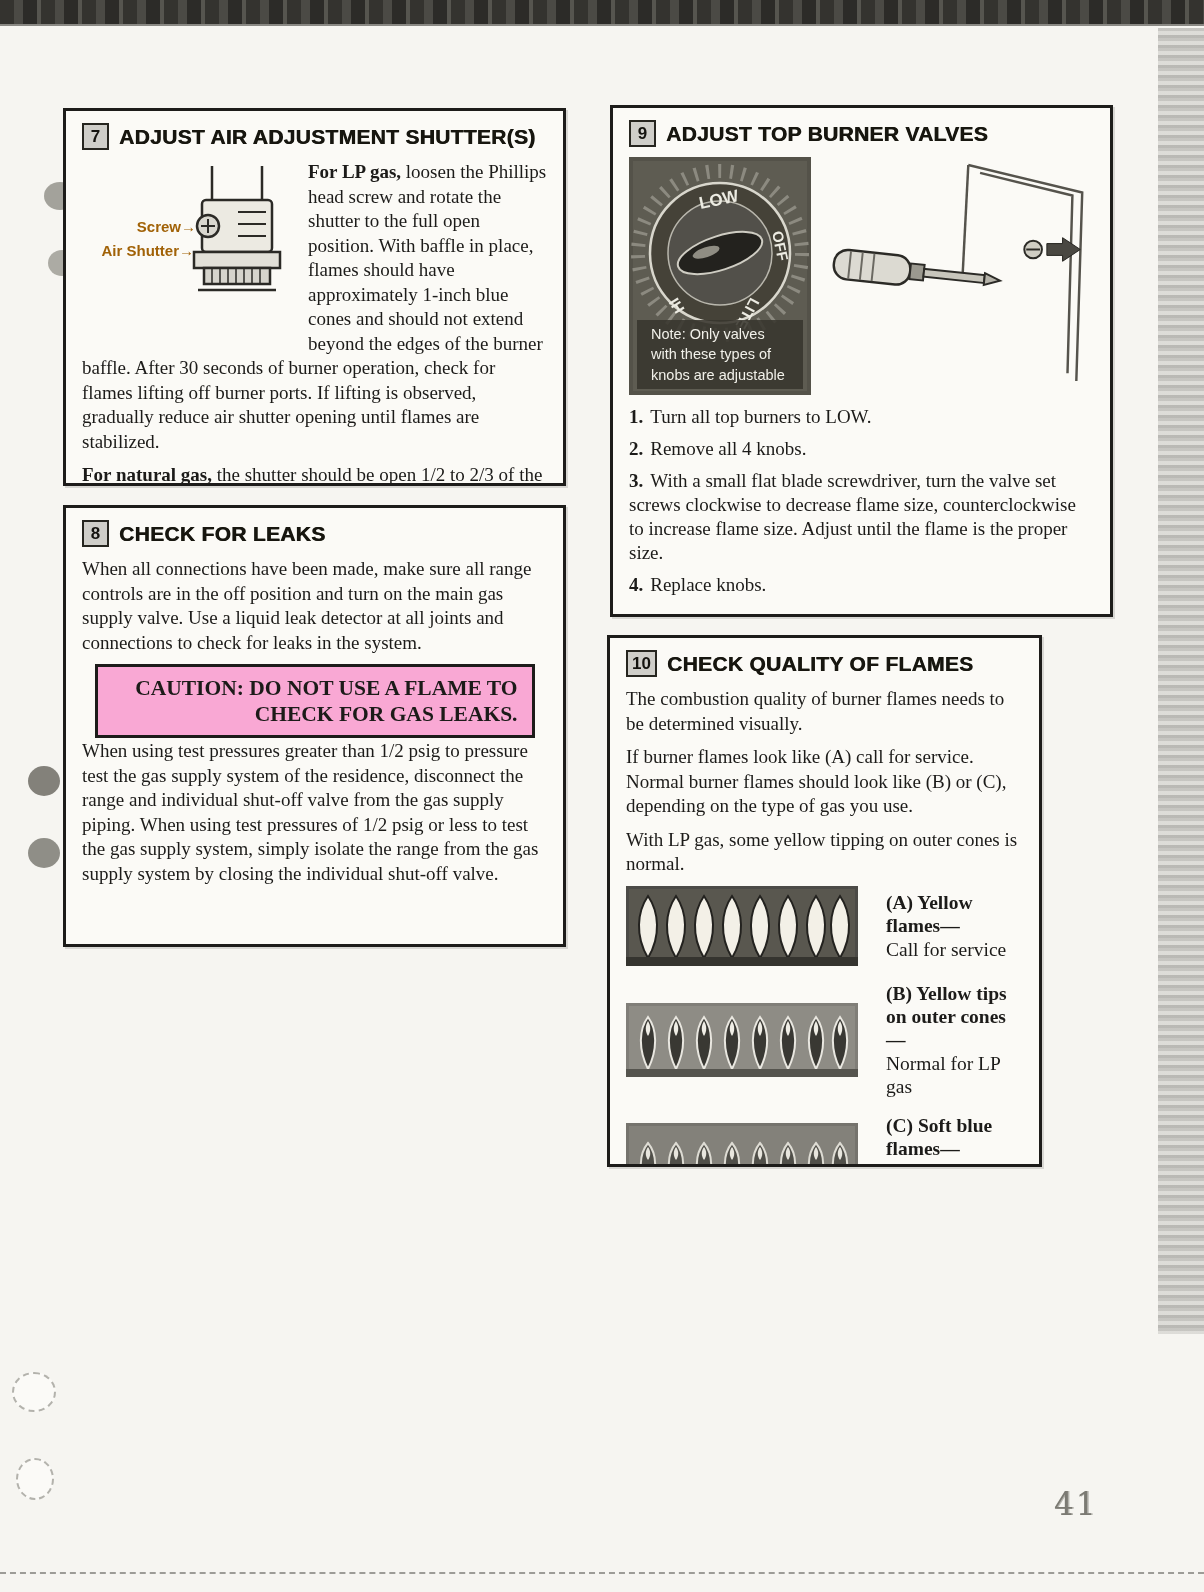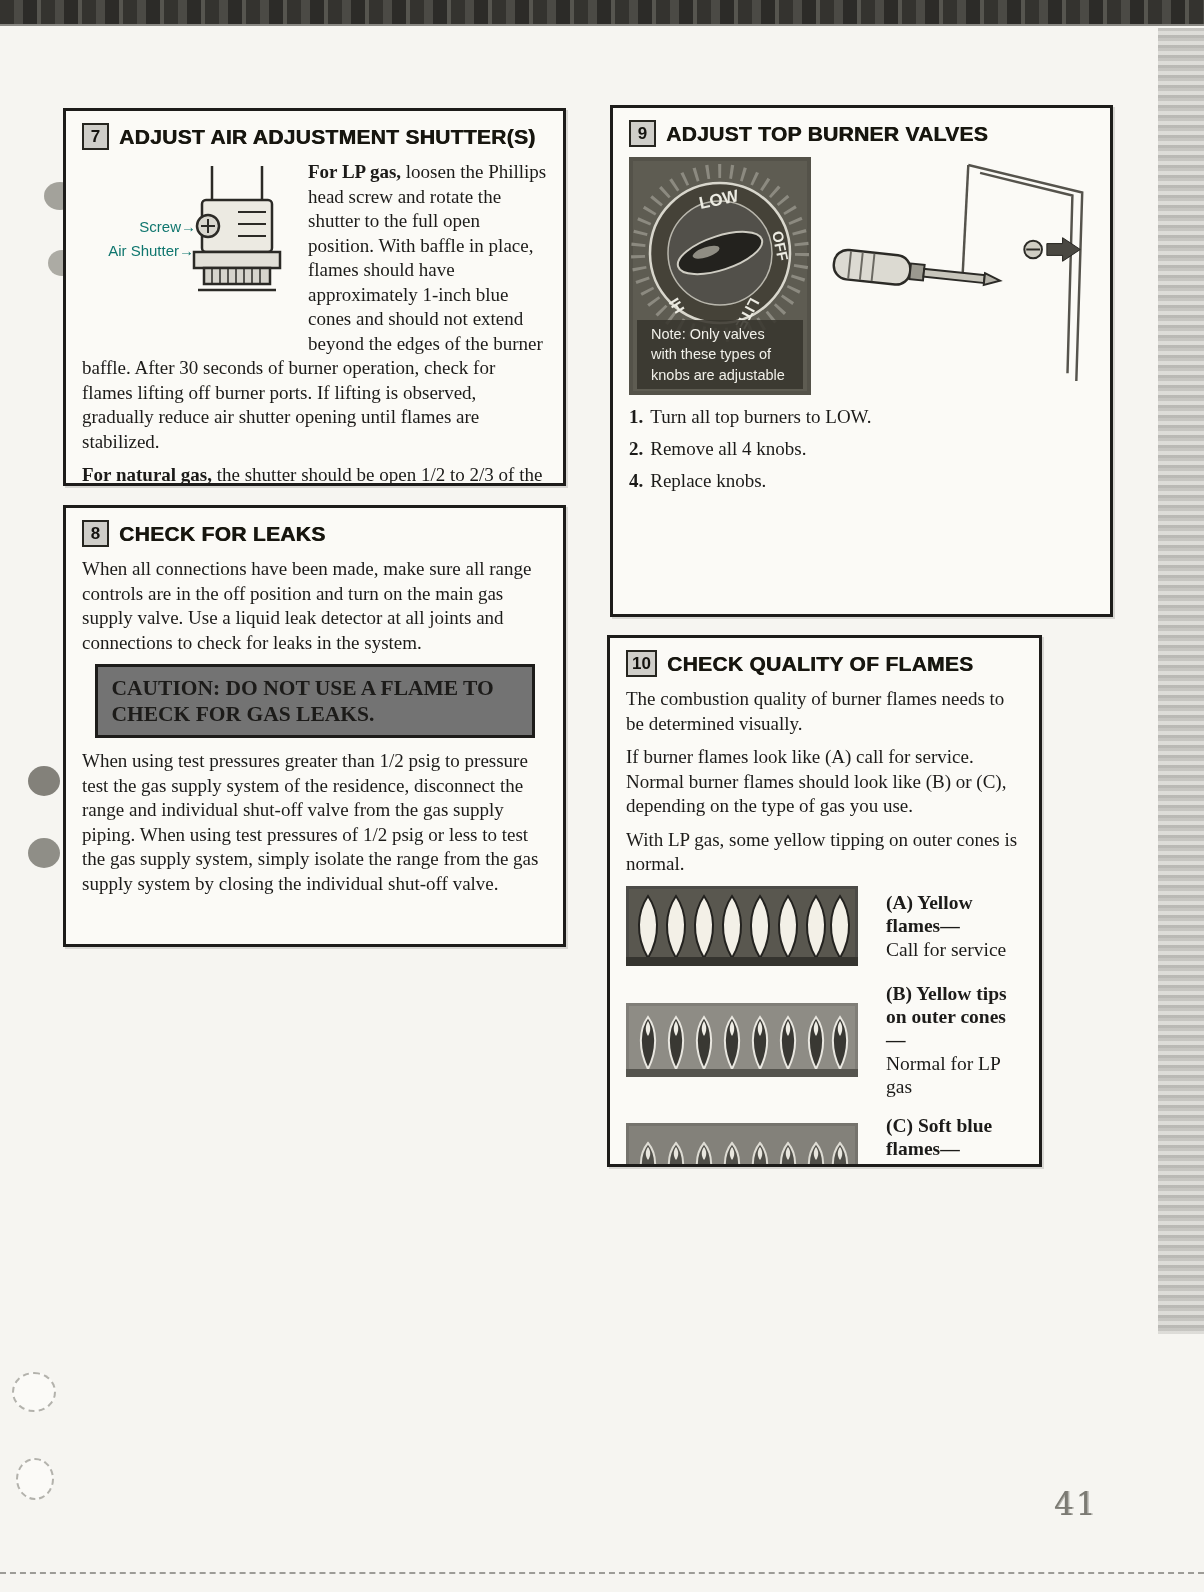--- a/index.html
+++ b/index.html
@@ -62,30 +62,31 @@
     text-shadow:.6px 0 0 currentColor;
   }
   p.body { font-size:19px; line-height:24.5px; margin-bottom:9px; }
   b.lead { font-weight:bold; }
 
   
   .shutter-fig { float:left; position:relative; width:218px; height:171px; margin:2px 8px 2px 0; }
   .shutter-fig svg { position:absolute; left:96px; top:2px; }
   .fig-label {
     position:absolute; font-family:"Liberation Sans", sans-serif; font-size:15px;
-    color:#0f766e; text-align:right; white-space:nowrap;
+    color:#a16207; text-align:right; white-space:nowrap;font-weight:bold;
   }
   .lbl-screw { left:30px; top:56px; width:84px; }
   .lbl-air   { left:-10px; top:80px; width:122px; }
 
   
   .caution {
-    width:440px; margin:4px auto 11px; border:3px solid #1d1c1a;
+    width:440px; margin:4px auto 1px; border:3px solid #1d1c1a;
     padding:8px 14px; font-weight:bold; font-size:21.5px; line-height:26px;
-    background:#737373;
+    background:#f9a8d4;
+    text-align:right;
   }
 
   
   .img-row9 { display:flex; gap:10px; align-items:flex-start; margin-bottom:10px; }
   .dial-wrap { position:relative; width:182px; height:238px; flex:0 0 auto; }
   .dial-note {
     position:absolute; left:8px; right:8px; bottom:6px;
     font-family:"Liberation Sans", sans-serif; font-size:14.5px; line-height:1.4;
     color:#f2f1ea; background:rgba(56,54,46,.88); padding:4px 14px;
   }
@@ -198,20 +199,21 @@
         <path d="M166,105 l16,6 l-16,6 z" fill="#b5b3a9" stroke="#2b2a26" stroke-width="2"></path>
       </g>
       <circle cx="216" cy="92" r="9" fill="#cfcdc3" stroke="#2b2a26" stroke-width="2"></circle>
       <path d="M209,92 h14" stroke="#2b2a26" stroke-width="2" fill="none"></path>
       <path d="M230,86 h16 v-6 l18,12 l-18,12 v-6 h-16 z" fill="#4a4842" stroke="#23221e"></path>
     </svg>
   </div>
 
   <div class="step"><b>1.</b><span>Turn all top burners to LOW.</span></div>
   <div class="step"><b>2.</b><span>Remove all 4 knobs.</span></div>
+  <div class="step"><b>3.</b><span>With a small flat blade screwdriver, turn the valve set screws clockwise to decrease flame size, counterclockwise to increase flame size. Adjust until the flame is the proper size.</span></div>
   <div class="step"><b>4.</b><span>Replace knobs.</span></div>
 </div>
 
 <div class="sbox box10">
   <div class="hdr">
     <div class="badge">10</div>
     <div class="title">CHECK QUALITY OF FLAMES</div>
   </div>
   <p class="body">The combustion quality of burner flames needs to be determined visually.</p>
   <p class="body">If burner flames look like (A) call for service. Normal burner flames should look like (B) or (C), depending on the type of gas you use.</p>

